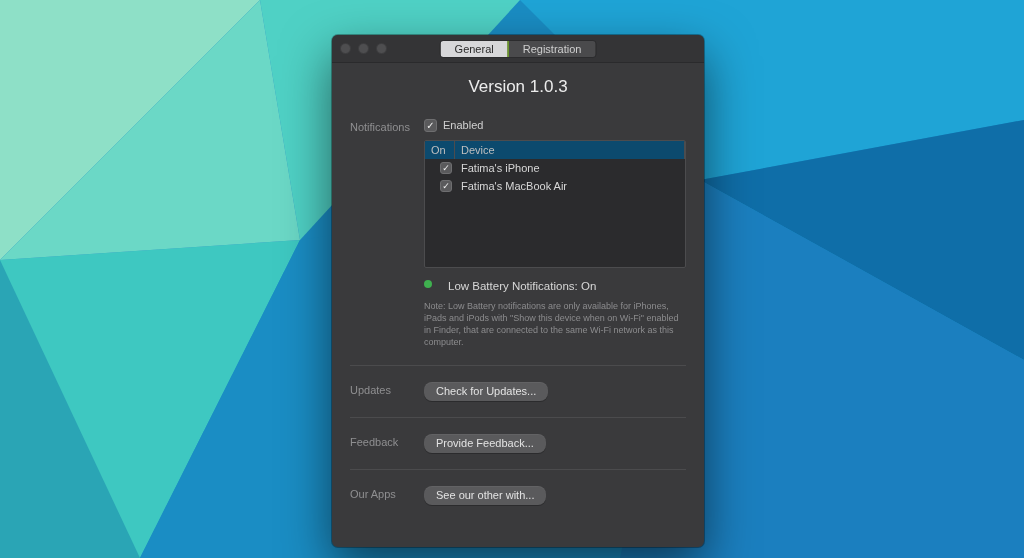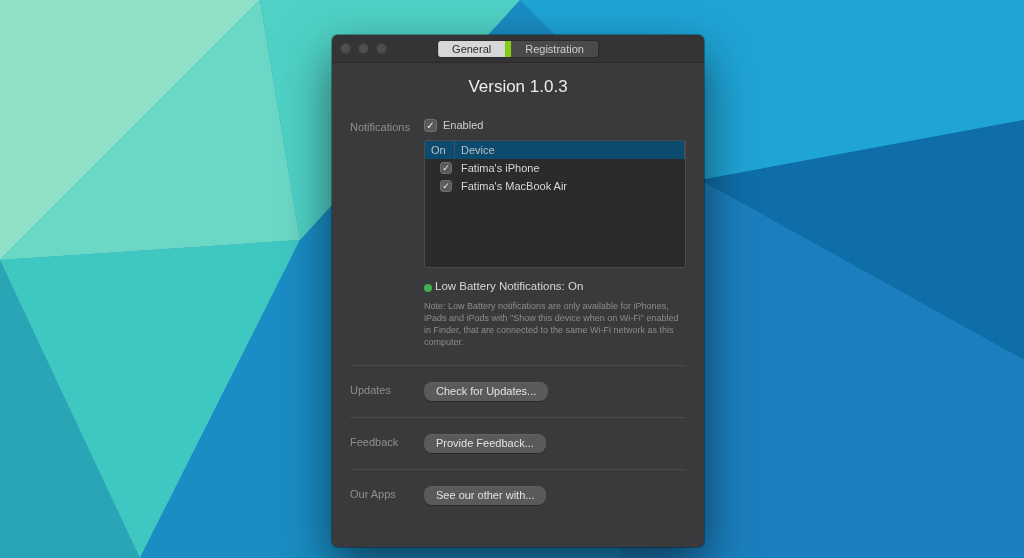--- a/index.html
+++ b/index.html
@@ -41,21 +41,21 @@
     border-radius: 4px; overflow: hidden;
     border: 1px solid #2b2b2d;
   }
   .seg-btn {
     display: flex; align-items: center; justify-content: center;
     padding: 0 14px; font-size: 11px;
     background: #4a4a4c; color: #cfcfcf;
     border: none; cursor: default;
   }
   .seg-btn.active { background: #d7d7d9; color: #2b2b2b; }
-  .seg-btn + .seg-btn { border-left: 6px solid #84cc16; }
+  .seg-btn + .seg-btn { border-left: 1px solid #84cc16; }
 
   .body { flex: 1; padding: 14px 18px 12px; overflow: hidden; }
   .version {
     text-align: center; color: #ececec; font-size: 17px; font-weight: 400;
     margin-bottom: 22px;
   }
   .row { display: flex; align-items: flex-start; margin-bottom: 10px; }
   .label-col { width: 74px; flex: none; color: #8f8f91; font-size: 11px; text-align: left; padding-top: 2px; }
   .content-col { flex: 1; }
 
@@ -79,21 +79,21 @@
     color: #d7d7d7;
   }
   .dev-head { display: flex; background: #0c4a6e; color: #bfbfbf; }
   .dev-head .cell { padding: 3px 6px; border-right: 1px solid #4c4c4e; }
   .dev-body .drow { display: flex; align-items: center; padding: 3px 6px; gap: 0; }
   .dev-body .c-on { width: 30px; display:flex; justify-content:center; }
   .dev-head .c-on { width: 30px; }
   .dev-head .c-dev, .dev-body .c-dev { flex: 1; }
   .dev-body .chk { width:12px; height:12px; font-size:9px; }
 
-  .status-line { display:flex; align-items:flex-end; gap:3px; margin-top:12px; color:#d7d7d7; font-size:11.5px; }
+  .status-line { display:flex; align-items:flex-start; gap:16px; margin-top:12px; color:#d7d7d7; font-size:11.5px; }
   .dot { width:8px; height:8px; border-radius:50%; background:#3fb04f; flex:none; }
   .note { margin-top:8px; font-size:9px; line-height:1.35; color:#8c8c8e; }
 
   .divider { height:1px; background:#4b4b4d; margin: 16px 0; }
 
   .btn {
     background: #5a5a5c; color:#e3e3e3; font-size:11px;
     border:none; padding: 3px 12px 4px; border-radius:8px;
     box-shadow: inset 0 1px 0 rgba(255,255,255,.05), 0 1px 0 rgba(0,0,0,.25);
   }

